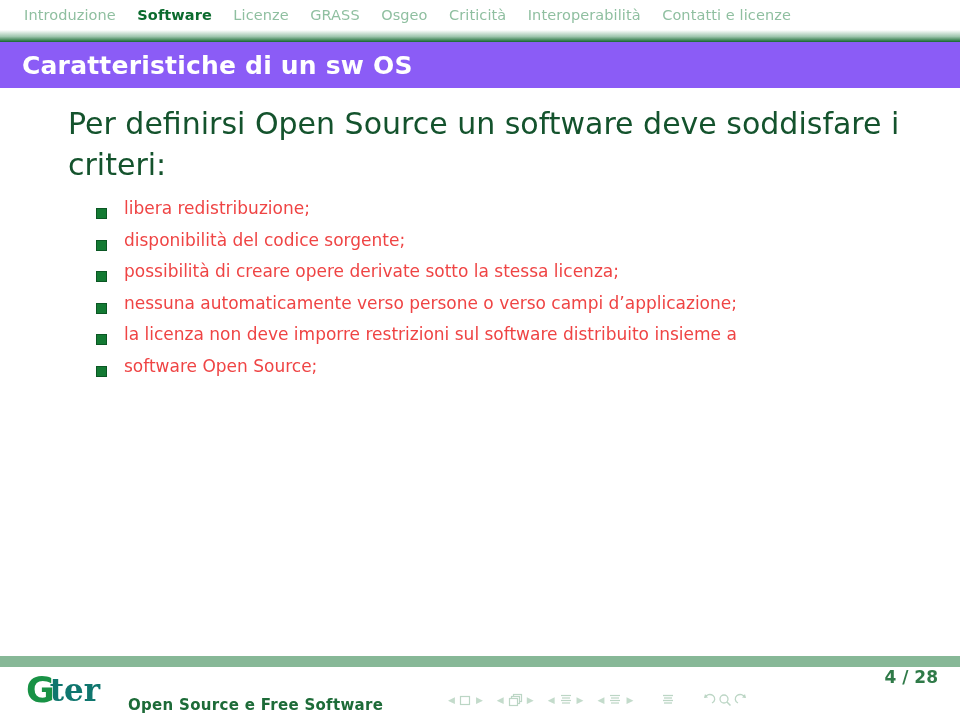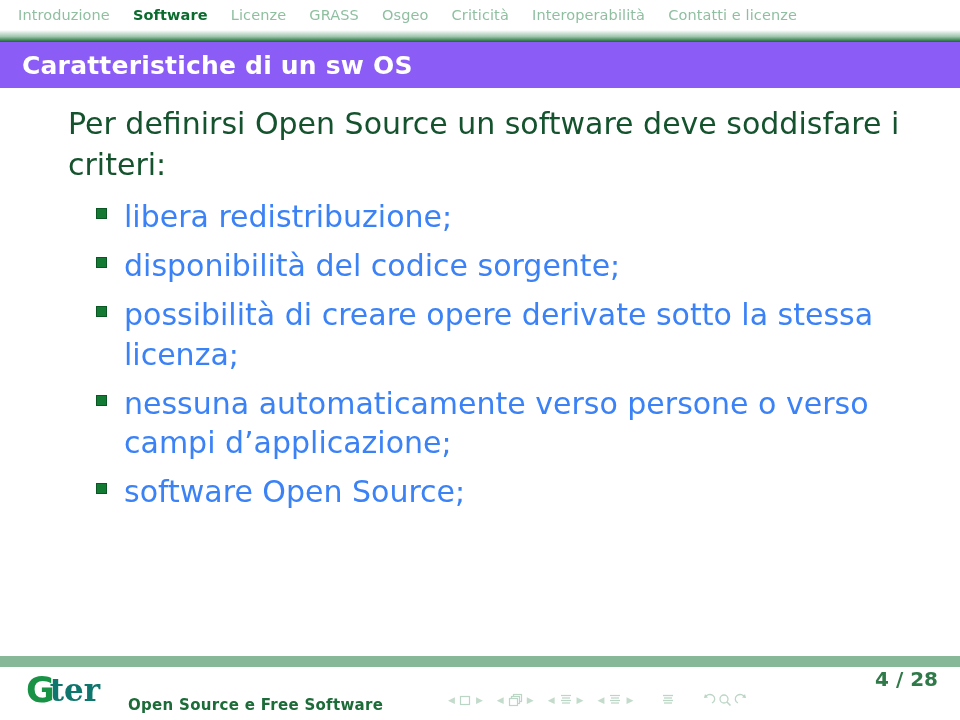--- a/index.html
+++ b/index.html
@@ -19,21 +19,21 @@
   
   .navbar {
     position: absolute;
     top: 0;
     left: 0;
     width: 815px;
     height: 30px;
     display: flex;
     align-items: center;
     justify-content: space-between;
-    padding: 0 18px;
+    padding: 0 24px;
     box-sizing: border-box;
     background: #ffffff;
   }
   .nav-item {
     font-size: 14.5px;
     color: #8fbfa0;
     letter-spacing: 0.1px;
     white-space: nowrap;
     cursor: pointer;
   }
@@ -93,22 +93,22 @@
     line-height: 1.35;
   }
   ul.criteria {
     list-style: none;
     margin: 0 0 0 96px;
     padding: 0;
     width: 800px;
   }
   ul.criteria > li {
     position: relative;
-    font-size: 30px;
-    color: #3b82f6;
+    font-size: 17px;
+    color: #ef4444;
     line-height: 1.33;
     margin-bottom: 9px;
     padding-left: 28px;
   }
   ul.criteria > li::before {
     content: "";
     position: absolute;
     left: 0;
     top: 11px;
     width: 11px;
@@ -184,21 +184,21 @@
     display: flex;
     align-items: center;
     gap: 4px;
   }
   .symgroup .arrow { font-size: 9px; color: #c3dbcb; cursor: pointer; }
   .sym-icon { display: inline-block; cursor: pointer; }
   .pagenum {
     position: absolute;
     right: 22px;
     top: 0px;
-    font-size: 20px;
+    font-size: 17px;
     color: #2f7a48;
     font-weight: bold;
   }
   svg { display: block; }
 </style>
 </head>
 <body>
 
 <div class="navbar">
   <div class="nav-item">Introduzione</div>
@@ -218,20 +218,21 @@
   </div>
 </div>
 
 <div class="slide-body">
   <div class="lead">Per definirsi Open Source un software deve soddisfare i criteri:</div>
   <ul class="criteria">
     <li>libera redistribuzione;</li>
     <li>disponibilità del codice sorgente;</li>
     <li>possibilità di creare opere derivate sotto la stessa licenza;</li>
     <li>nessuna automaticamente verso persone o verso campi d’applicazione;</li>
+    <li>la licenza non deve imporre restrizioni sul software distribuito insieme a</li>
     <li>software Open Source;</li>
   </ul>
 </div>
 
 <div class="footer-rule"></div>
 <div class="footer">
 
   <div class="logo">
     <span class="g-mark">G</span>
     <span class="globe"></span>

